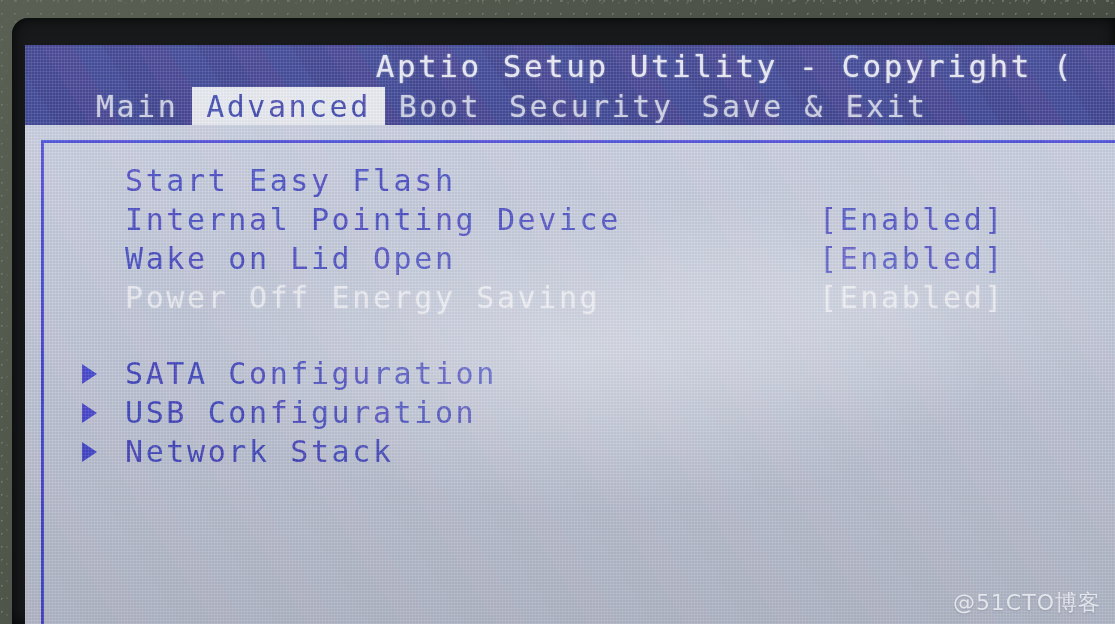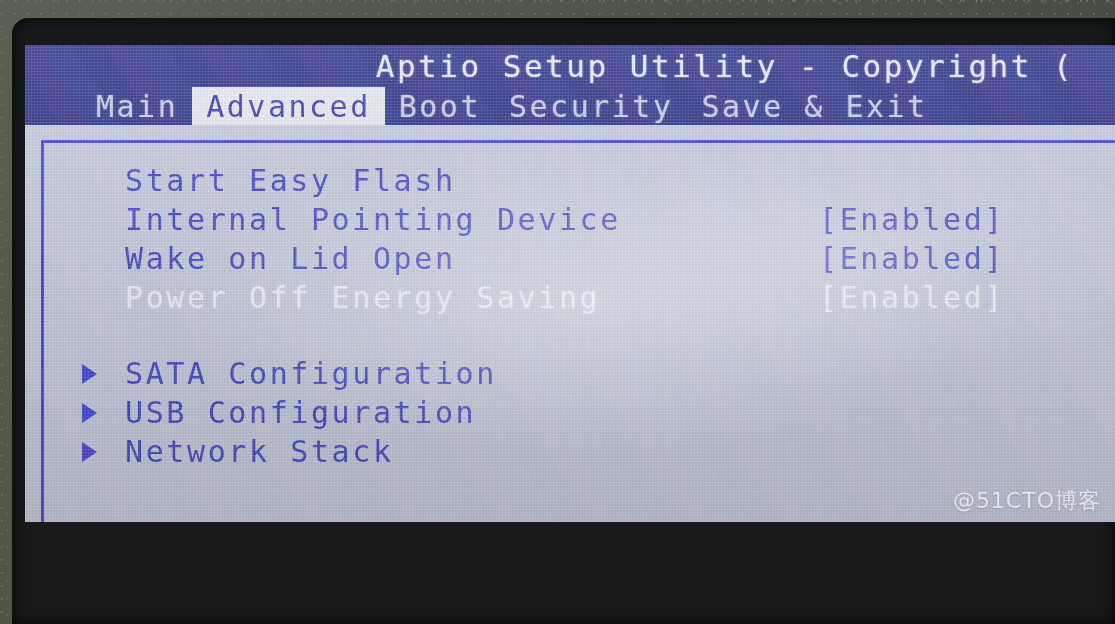--- a/index.html
+++ b/index.html
@@ -46,21 +46,21 @@
     border-radius: 16px 0 0 0;
     box-shadow: inset 0 0 14px rgba(0,0,0,.85);
   }
 
   
   #screen {
     position: absolute;
     left: 25px;
     top: 45px;
     width: 1090px;
-    height: 477px;
+    height: 579px;
     background: #c5ccdf;
     overflow: hidden;
     text-decoration: underline;
   }
 
   
   .title-band {
     position: absolute;
     left: 0; top: 0;
     width: 100%;

